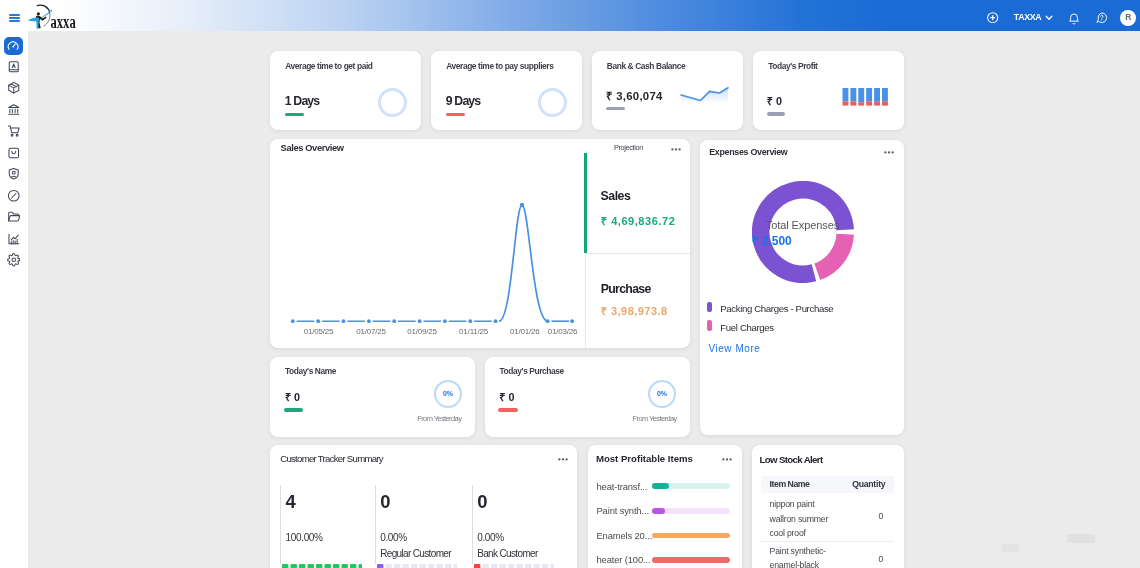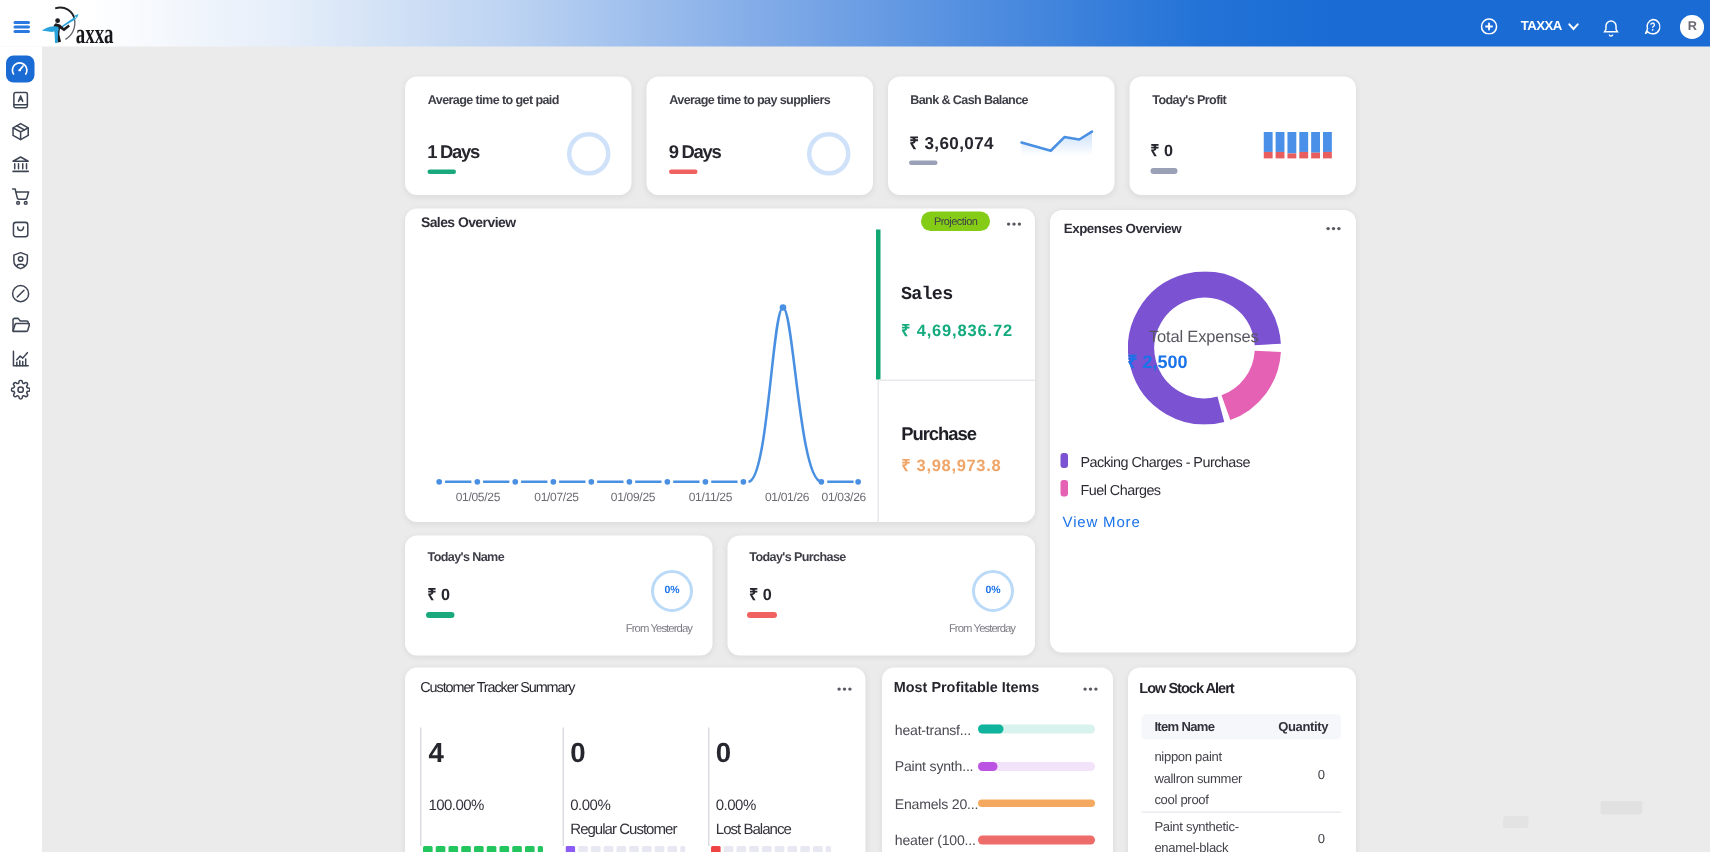--- a/index.html
+++ b/index.html
@@ -152,21 +152,21 @@
       <rect x="25.2" y="13.3" width="5.9" height="4.3" fill="#e85d5d"></rect>
     <rect x="33.1" y="0" width="5.9" height="13.8" fill="#4a90e8"></rect>
       <rect x="33.1" y="13.8" width="5.9" height="3.8" fill="#e85d5d"></rect>
     <rect x="41" y="0" width="5.9" height="13.3" fill="#4a90e8"></rect>
       <rect x="41" y="13.3" width="5.9" height="4.3" fill="#e85d5d"></rect>
   </g>
 </svg>
 
 <div class="card" style="left:270.2px;top:138.5px;width:419.8px;height:209.5px;"></div>
 <div class="abs" style="left:280.6px;top:143.7px;font-size:9.3px;font-weight:bold;color:#2e2e38;letter-spacing:-0.37px;">Sales Overview</div>
-<div class="abs" style="left:614px;top:140.5px;width:46.2px;height:13.5px;background:#84cc16;border-radius:7px;font-size:7.3px;color:#3f3f49;letter-spacing:-0.35px;text-align:center;line-height:13.5px;">Projection</div>
+<div class="abs" style="left:614px;top:140.5px;width:46.2px;height:13.5px;background:#ffffff;border-radius:7px;font-size:7.3px;color:#3f3f49;letter-spacing:-0.35px;text-align:left;line-height:13.5px;">Projection</div>
 <svg class="abs" style="left:670.9px;top:147.7px;" width="10" height="3">
     <circle cx="1.4" cy="1.4" r="1.15" fill="#5a5a62"></circle>
     <circle cx="5" cy="1.4" r="1.15" fill="#5a5a62"></circle>
     <circle cx="8.6" cy="1.4" r="1.15" fill="#5a5a62"></circle>
   </svg>
 
 <svg class="abs" style="left:270px;top:160px;" width="315" height="180" viewBox="0 0 315 180">
 
   <path d="M22.8 161.2 H229" fill="none" stroke="#4a90e2" stroke-width="1.6" stroke-dasharray="17.55 7.8" stroke-dashoffset="-3.9"></path>
   <path d="M277.6 161.2 H302.1" fill="none" stroke="#4a90e2" stroke-width="1.6" stroke-dasharray="17.55 7.8" stroke-dashoffset="-3.9"></path>
@@ -191,21 +191,21 @@
       <text x="101" y="174">01/07/25</text>
       <text x="152" y="174">01/09/25</text>
     <text x="203.6" y="174">01/11/25</text>
       <text x="254.7" y="174">01/01/26</text>
       <text x="292.5" y="174">01/03/26</text>
   </g>
 </svg>
 
 <div class="abs" style="left:585px;top:153px;width:1px;height:195px;background:#e9e9ed;"></div>
 <div class="abs" style="left:584.2px;top:152.8px;width:3.2px;height:99.8px;background:#12a873;"></div>
-<div class="abs" style="left:600.6px;top:189.6px;font-size:12.3px;font-weight:bold;color:#1f1f27;letter-spacing:-0.5px;font-family:Liberation Mono, monospace;">Sales</div>
+<div class="abs" style="left:600.6px;top:189.6px;font-size:12.3px;font-weight:bold;color:#1f1f27;letter-spacing:-0.5px;">Sales</div>
 <div class="abs" style="left:600.7px;top:215.5px;font-size:11px;font-weight:bold;color:#13aa7d;letter-spacing:0.55px;">₹ 4,69,836.72</div>
 <div class="abs" style="left:586px;top:253.3px;width:104px;height:1px;background:#e9e9ed;"></div>
 <div class="abs" style="left:600.8px;top:282.7px;font-size:12.3px;font-weight:bold;color:#1f1f27;letter-spacing:-0.7px;">Purchase</div>
 <div class="abs" style="left:600.8px;top:305.9px;font-size:11px;font-weight:bold;color:#f0a568;letter-spacing:0.45px;">₹ 3,98,973.8</div>
 
 <div class="card" style="left:699.5px;top:139.5px;width:204.5px;height:295.5px;"></div>
 <div class="abs" style="left:709.2px;top:148.2px;font-size:8.9px;font-weight:bold;color:#2e2e38;letter-spacing:-0.3px;">Expenses Overview</div>
 <svg class="abs" style="left:884px;top:150.5px;" width="10" height="3">
     <circle cx="1.4" cy="1.4" r="1.15" fill="#5a5a62"></circle>
     <circle cx="5" cy="1.4" r="1.15" fill="#5a5a62"></circle>
@@ -281,21 +281,21 @@
       <rect x="51" width="6.4" height="4.5" rx="1"></rect>
       <rect x="59.5" width="6.4" height="4.5" rx="1"></rect>
       <rect x="68" width="6.4" height="4.5" rx="1"></rect>
       <rect x="76.5" width="3.5" height="4.5" rx="1"></rect>
 </g>
   </svg>
 
 <div class="abs" style="left:471.8px;top:484.7px;width:1px;height:79px;background:#dcdce2;"></div>
 <div class="abs big" style="left:477.2px;top:493px;font-size:18.4px;">0</div>
 <div class="abs" style="left:477.2px;top:532.9px;font-size:10px;color:#33333b;letter-spacing:-0.35px;">0.00%</div>
-<div class="abs" style="left:477.2px;top:549px;font-size:10px;color:#33333b;letter-spacing:-0.65px;">Lost Balance</div>
+<div class="abs" style="left:477.2px;top:549px;font-size:10px;color:#33333b;letter-spacing:-0.65px;">Bank Customer</div>
 <svg class="abs" style="left:473.5px;top:563.5px;" width="80" height="5">
     <g fill="#e8e8f2">
   <rect x="0" width="6.4" height="4.5" rx="1" fill="#ef4444"></rect>
       <rect x="8.5" width="6.4" height="4.5" rx="1"></rect>
       <rect x="17" width="6.4" height="4.5" rx="1"></rect>
       <rect x="25.5" width="6.4" height="4.5" rx="1"></rect>
       <rect x="34" width="6.4" height="4.5" rx="1"></rect>
       <rect x="42.5" width="6.4" height="4.5" rx="1"></rect>
       <rect x="51" width="6.4" height="4.5" rx="1"></rect>
       <rect x="59.5" width="6.4" height="4.5" rx="1"></rect>

